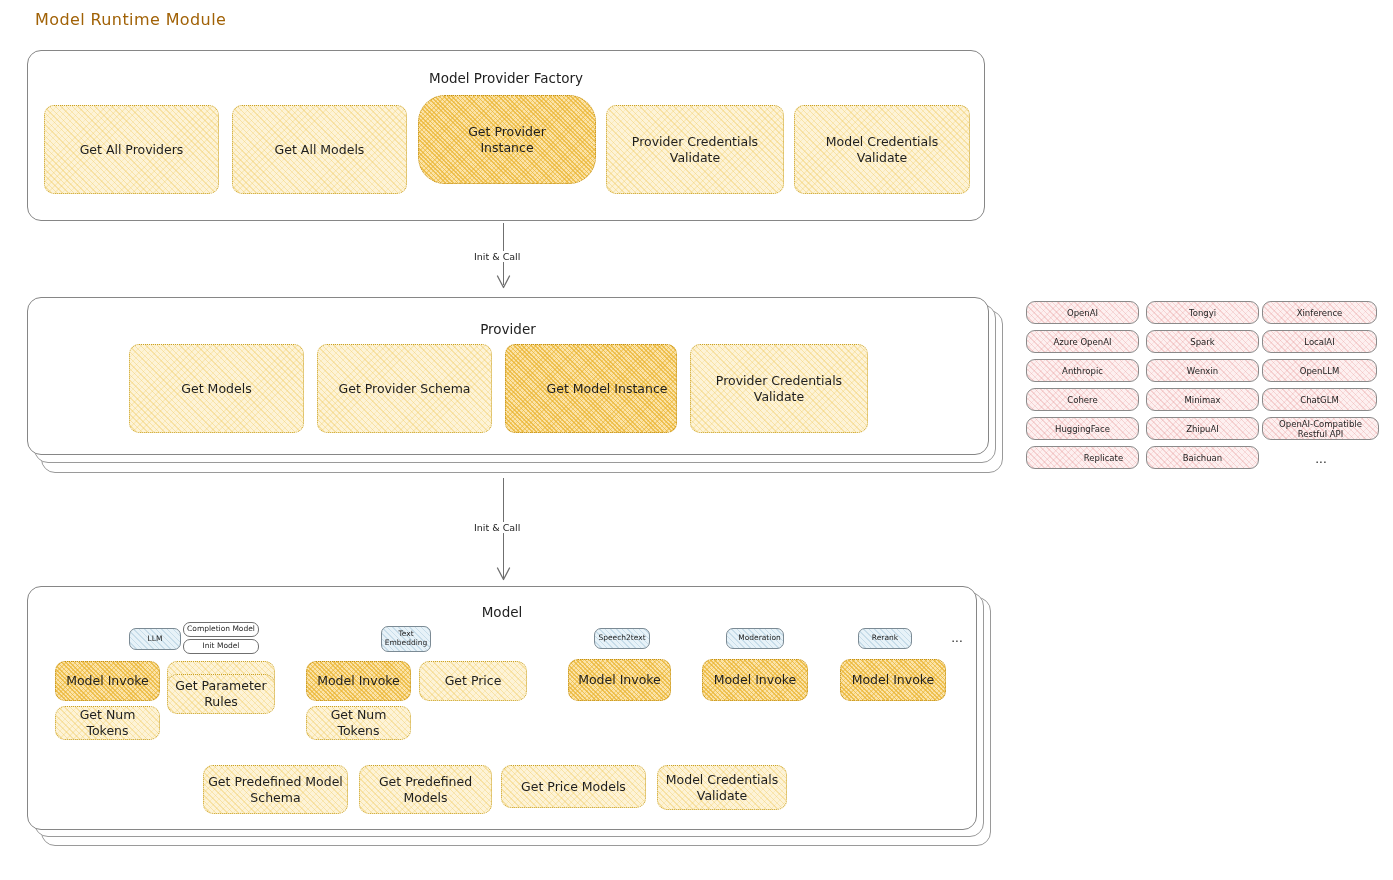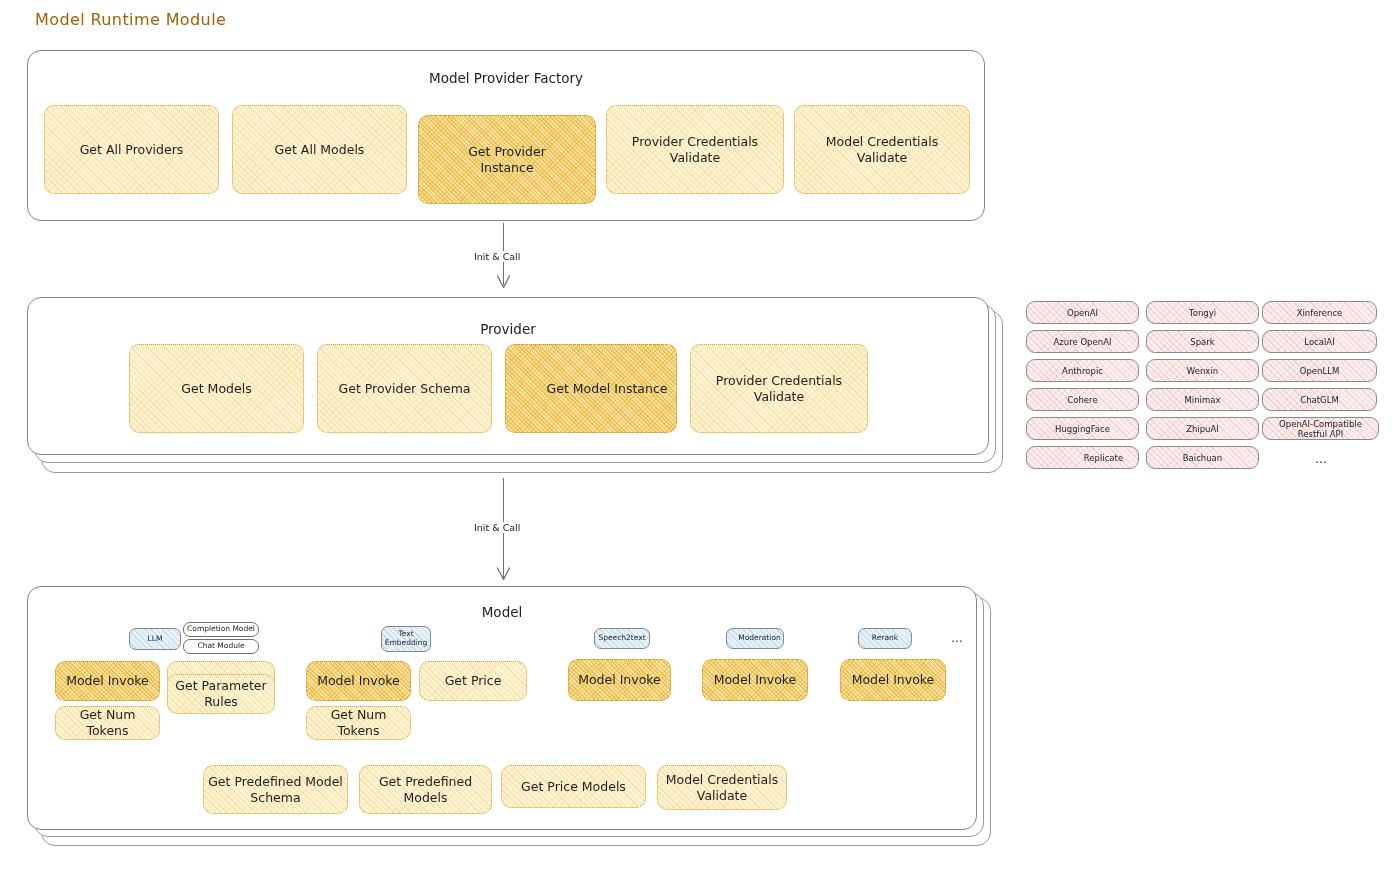--- a/index.html
+++ b/index.html
@@ -112,21 +112,21 @@
 </head>
 <body>
 
 <div id="page-title" class="sketch">Model Runtime Module</div>
 
 <div class="panel" style="left:27px;top:50px;width:958px;height:171px;"></div>
 <div class="panel-title sketch" style="left:27px;top:70px;width:958px;">Model Provider Factory</div>
 <div id="factory-nodes">
     <div class="node sketch fill-light" style="left: 44px; top: 105px; width: 175px; height: 89px;">Get All Providers</div>
     <div class="node sketch fill-light" style="left: 232px; top: 105px; width: 175px; height: 89px;">Get All Models</div>
-    <div class="node sketch fill-strong" style="left: 418px; top: 115px; width: 178px; height: 89px;">Get Provider<br>Instance</div>
+    <div class="node sketch fill-strong" style="left: 418px; top: 95px; width: 178px; height: 89px; border-radius: 27px;">Get Provider<br>Instance</div>
     <div class="node sketch fill-light" style="left: 606px; top: 105px; width: 178px; height: 89px;">Provider Credentials<br>Validate</div>
     <div class="node sketch fill-light" style="left: 794px; top: 105px; width: 176px; height: 89px;">Model Credentials<br>Validate</div>
   </div>
 
 <div class="arrow-line" style="left:503px;top:223px;height:62px;"></div>
 <svg class="arrow-head" style="left:496px;top:275px;" width="15" height="14" viewBox="0 0 15 14">
   <path d="M1.5 1 L7.5 12.5 L13.5 1" fill="none" stroke="#6f6f6f" stroke-width="1.3" stroke-linecap="round" stroke-linejoin="round"></path>
 </svg>
 <div class="arrow-label sketch" style="left:470px;top:251px;">Init &amp; Call</div>
 
@@ -168,21 +168,21 @@
 </svg>
 <div class="arrow-label sketch" style="left:470px;top:522px;">Init &amp; Call</div>
 
 <div class="panel-shadow" style="left:41px;top:597px;width:950px;height:249px;"></div>
 <div class="panel-shadow" style="left:34px;top:592px;width:950px;height:245px;"></div>
 <div class="panel" style="left:27px;top:586px;width:950px;height:244px;"></div>
 <div class="panel-title sketch" style="left:27px;top:604px;width:950px;">Model</div>
 <div id="model-content">
     <div class="badge sketch" style="left: 129px; top: 628px; width: 52px; height: 22px;">LLM</div>
     <div class="badge badge-plain sketch" style="left: 183px; top: 622px; width: 76px; height: 15px;">Completion Model</div>
-    <div class="badge badge-plain sketch" style="left: 183px; top: 639px; width: 76px; height: 15px;">Chat Module</div>
+    <div class="badge badge-plain sketch" style="left: 183px; top: 639px; width: 76px; height: 15px;">Init Model</div>
     <div class="node sketch fill-strong" style="left: 55px; top: 661px; width: 105px; height: 40px;">Model Invoke</div>
     <div class="node sketch fill-light" style="left: 167px; top: 661px; width: 108px; height: 40px;">Get Price</div>
     <div class="node sketch fill-light" style="left: 55px; top: 706px; width: 105px; height: 34px;">Get Num Tokens</div>
     <div class="node sketch fill-light" style="left: 167px; top: 674px; width: 108px; height: 40px; text-align: center;">Get Parameter<br>Rules</div>
     <div class="badge sketch" style="left: 381px; top: 626px; width: 50px; height: 26px;">Text<br>Embedding</div>
     <div class="node sketch fill-strong" style="left: 306px; top: 661px; width: 105px; height: 40px;">Model Invoke</div>
     <div class="node sketch fill-light" style="left: 419px; top: 661px; width: 108px; height: 40px;">Get Price</div>
     <div class="node sketch fill-light" style="left: 306px; top: 706px; width: 105px; height: 34px;">Get Num Tokens</div>
     <div class="badge sketch" style="left: 594px; top: 628px; width: 56px; height: 21px;">Speech2text</div>
     <div class="node sketch fill-strong" style="left: 568px; top: 659px; width: 103px; height: 42px;">Model Invoke</div>

